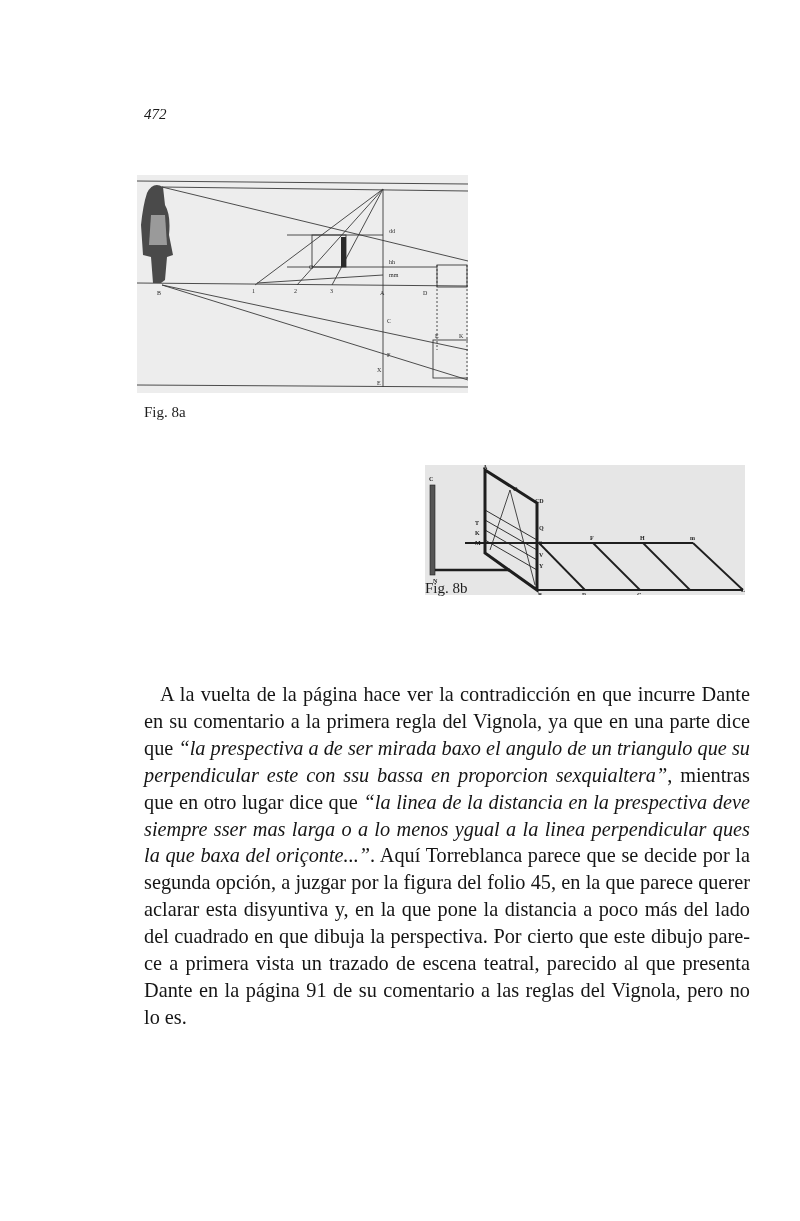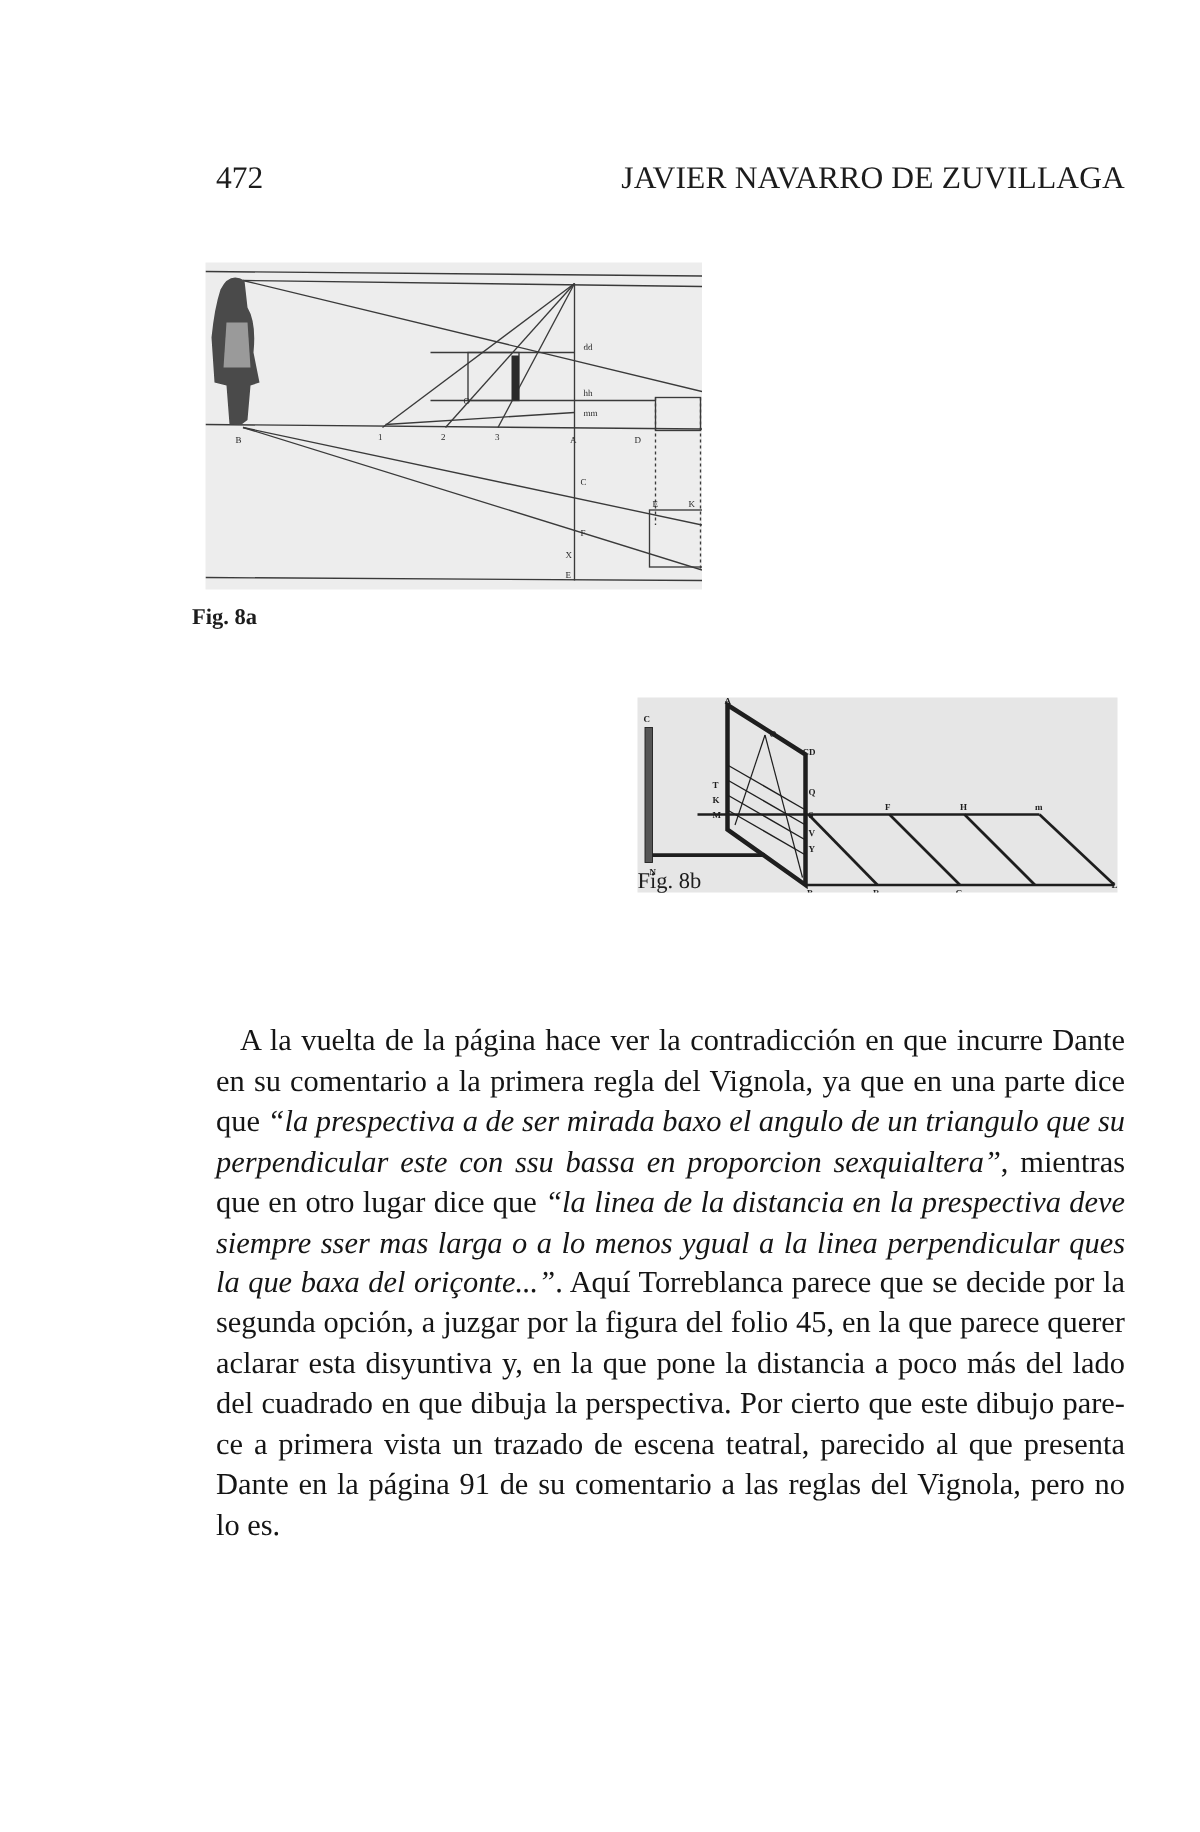--- a/index.html
+++ b/index.html
@@ -1,44 +1,43 @@
 <!DOCTYPE html>
 <html><head>
 <meta charset="utf-8">
 <style>
   html, body { margin: 0; padding: 0; }
   body {
     width: 800px; height: 1221px; background: #ffffff; position: relative; overflow: hidden;
     font-family: "Liberation Serif", "DejaVu Serif", serif; color: #1c1c1c;
   }
-  .header { position: absolute; top: 106px; left: 144px; width: 606px; height: 24px; font-size: 21px; }
+  .header { position: absolute; top: 106px; left: 144px; width: 606px; height: 24px; font-size: 15px; font-style: italic; }
   .page-num { position: absolute; left: 0; top: 0; }
   .running-head { position: absolute; right: 0; top: 0; letter-spacing: 0.1px; }
 
   .figure { position: absolute; }
   .fig8a { left: 137px; top: 175px; width: 331px; height: 218px; background: #ededed; }
   .fig8b { left: 425px; top: 465px; width: 320px; height: 130px; background: #e6e6e6; }
   .figure svg { display: block; width: 100%; height: 100%; }
   .caption { position: absolute; font-size: 15px; }
-  .cap8a { left: 128px; top: 404px; font-weight: bold; }
+  .cap8a { left: 144px; top: 404px; }
   .cap8b { left: 425px; top: 580px; }
 
   .body-text {
     position: absolute; left: 144px; top: 681px; width: 606px;
     font-size: 20.3px; line-height: 26.9px; text-align: justify; color: #151515;
   }
   .body-text p { margin: 0; text-indent: 16px; }
   .body-text em { }
 </style>
 </head>
 <body>
 
 <div class="header">
   <span class="page-num">472</span>
-  <span class="running-head">JAVIER NAVARRO DE ZUVILLAGA</span>
 </div>
 
 <div class="figure fig8a">
   <svg viewBox="0 0 331 218">
     <g stroke="#3a3a3a" stroke-width="0.9" fill="none">
       <line x1="0" y1="6" x2="331" y2="9"></line>
       <line x1="25" y1="12" x2="331" y2="16"></line>
       <line x1="0" y1="108" x2="331" y2="111"></line>
       <line x1="0" y1="210" x2="331" y2="212"></line>
       <line x1="25" y1="12" x2="331" y2="86"></line>

